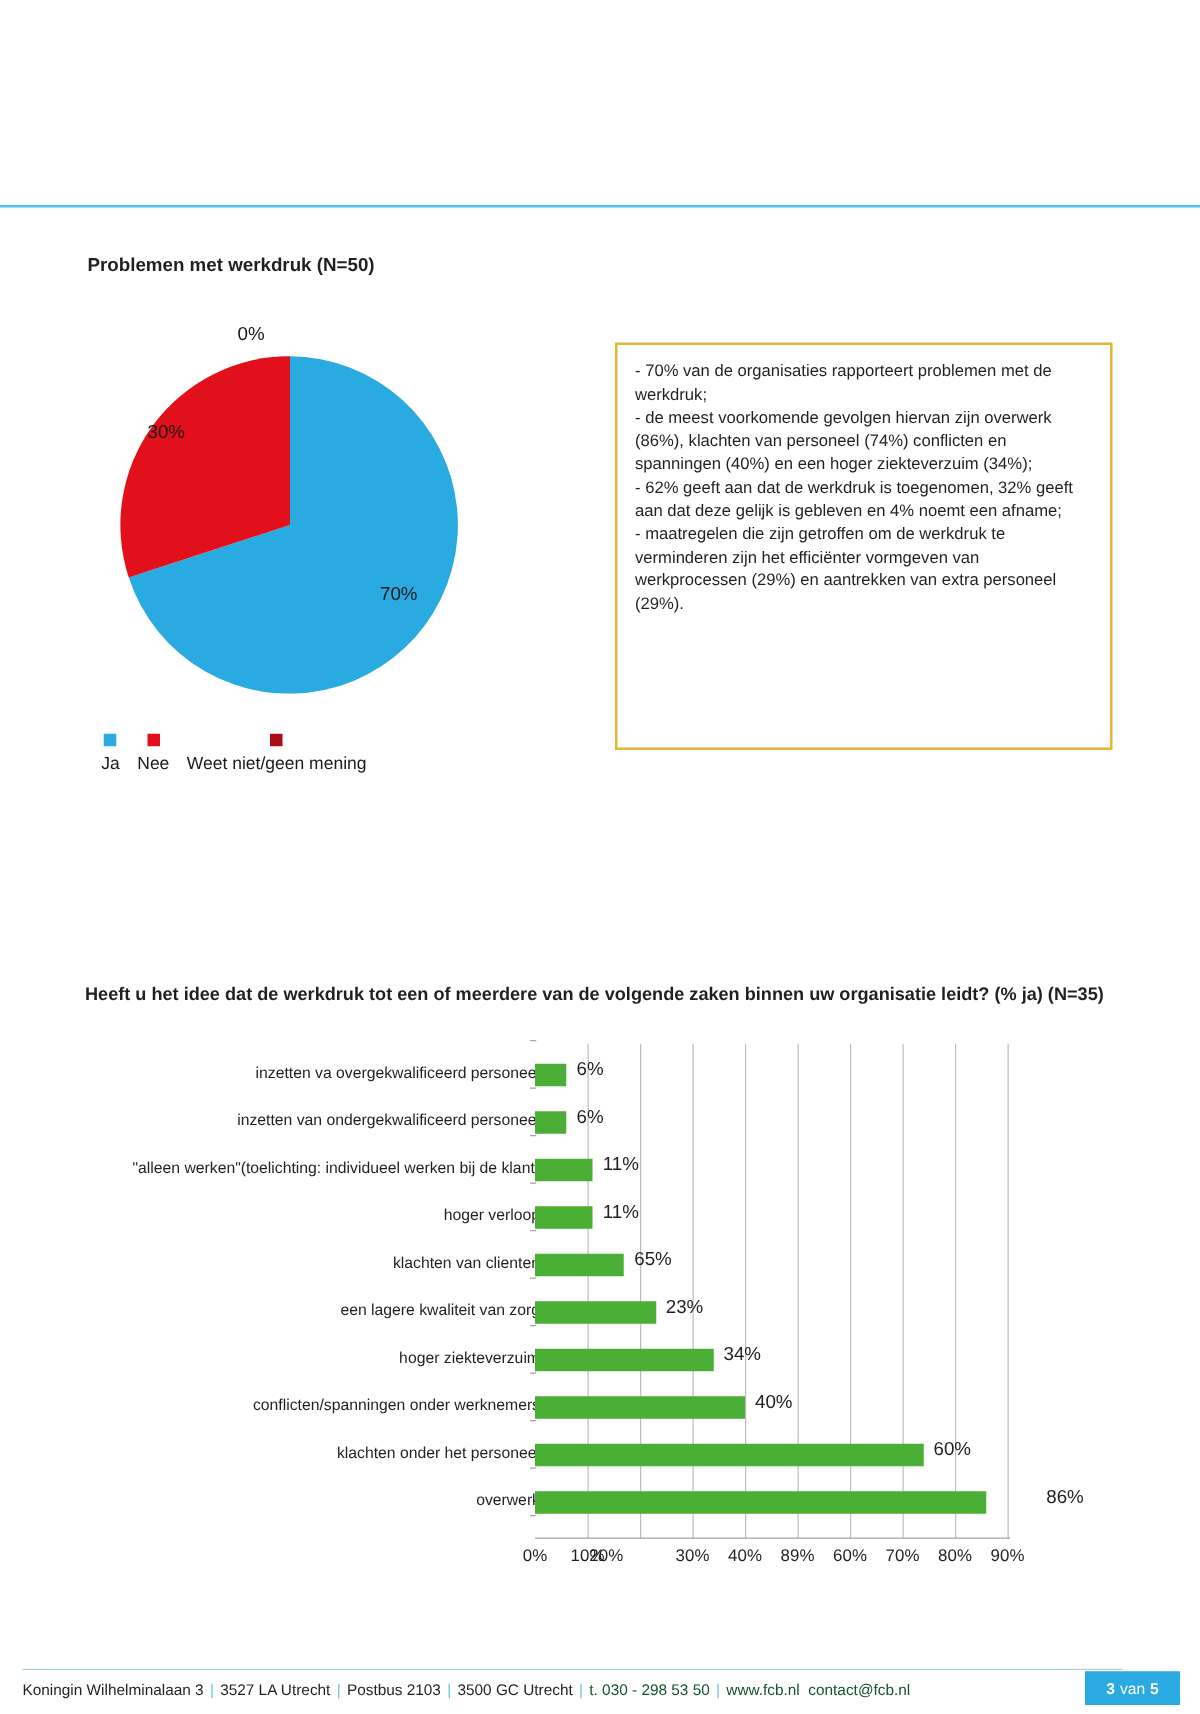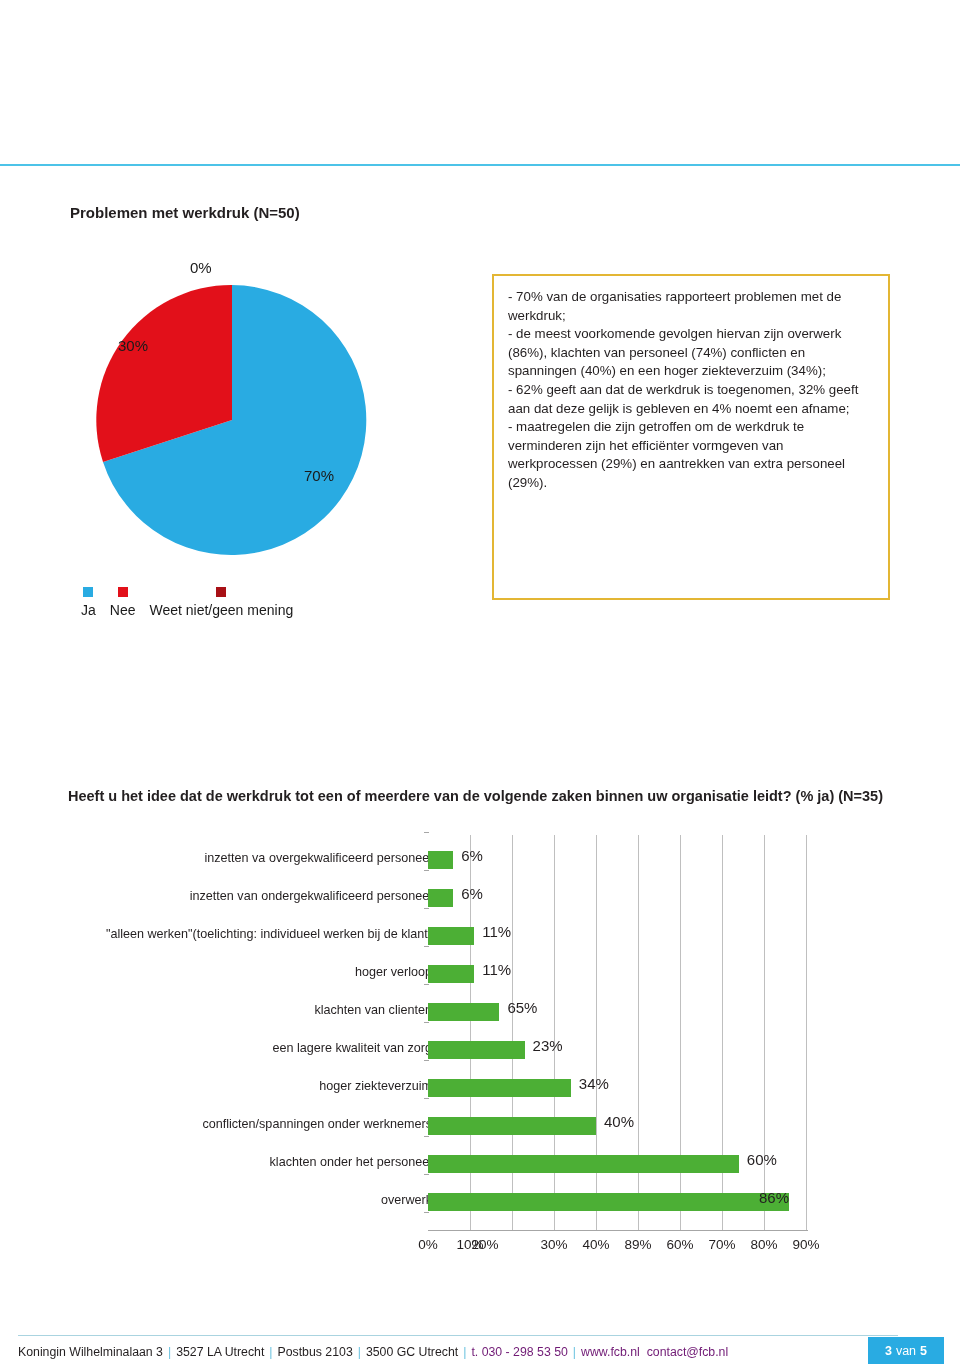--- a/index.html
+++ b/index.html
@@ -216,21 +216,21 @@
   }
   #footer-text {
     position: absolute;
     left: 18px;
     top: 1345px;
     font-size: 12.3px;
     color: #231f20;
     white-space: nowrap;
   }
   #footer-text .sep { color: #6fc4e0; margin: 0 5px; }
-  #footer-text .accent { color: #701a75; }
+  #footer-text .accent { color: #14532d; }
   #page-badge {
     position: absolute;
     left: 868px;
     top: 1337px;
     width: 76px;
     height: 27px;
     background: #29abe2;
     color: #ffffff;
     font-size: 12.5px;
     display: flex;
@@ -351,21 +351,21 @@
         <div class="tick-mark" style="top: 301px;"></div>
         <div class="bar-row" style="top: 310px;">
           <div class="bar-cat-label">klachten onder het personeel</div>
           <div class="bar-rect" style="left: 368px; width: 310.8px; background: rgb(76, 175, 53);"></div>
           <div class="bar-value" style="left: 686.8px;">60%</div>
         </div>
         <div class="tick-mark" style="top: 339px;"></div>
         <div class="bar-row" style="top: 348px;">
           <div class="bar-cat-label">overwerk</div>
           <div class="bar-rect" style="left: 368px; width: 361.2px; background: rgb(76, 175, 53);"></div>
-          <div class="bar-value" style="left: 699px;">86%</div>
+          <div class="bar-value" style="left: 777px;">86%</div>
         </div>
         <div class="tick-mark" style="top: 377px;"></div>
         <div class="tick-mark" style="top: -3px;"></div>
       </div>
     <div id="xaxis-layer">
         <div class="x-tick-label" style="left: 368px;">0%</div>
         <div class="x-tick-label" style="left: 410px;">10%</div>
         <div class="x-tick-label" style="left: 425px;">20%</div>
         <div class="x-tick-label" style="left: 494px;">30%</div>
         <div class="x-tick-label" style="left: 536px;">40%</div>

